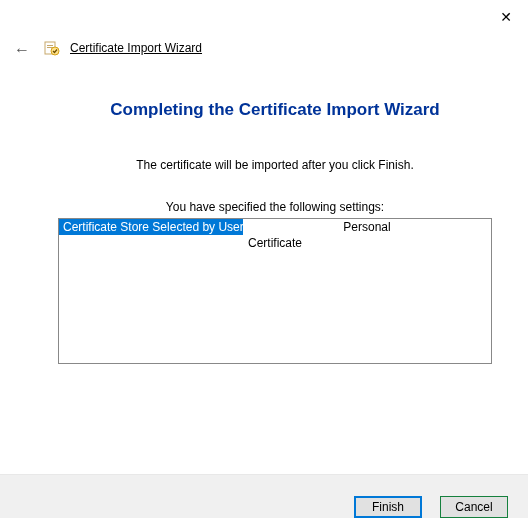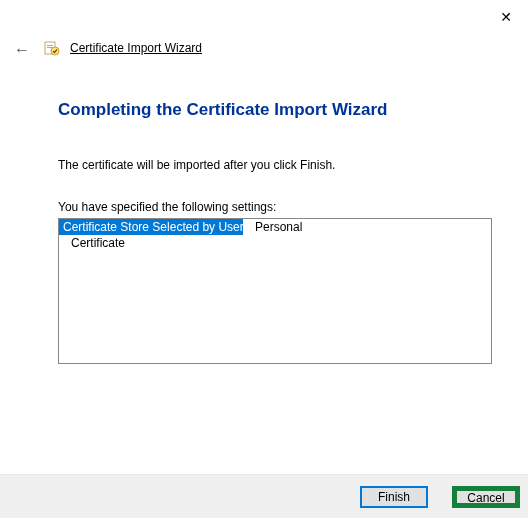--- a/index.html
+++ b/index.html
@@ -19,45 +19,45 @@
     position:absolute; top:38px; left:10px; right:10px;
     display:flex; align-items:center; gap:10px;
   }
   .back-arrow {
     font-size:16px; color:#555; cursor:pointer;
     padding:2px 4px; line-height:1;
   }
   .wizard-icon { width:16px; height:16px; }
   .header-title { font-size:12px; color:#000;text-decoration:underline; }
   .content {
-    position:absolute; top:100px; left:58px; right:36px;
+    position:absolute; top:100px; left:58px; right:36px;text-align:center;
   }
   .main-heading {
     font-size:17px; font-weight:600; color:#003399;
     margin:0 0 38px 0;
   }
   .body-text { margin:16px 0 28px 0; }
   .settings-label { margin:0 0 4px 0; }
   .settings-box {
     border:1px solid #888; width:100%; height:146px;
     background:#fff; overflow:hidden;
   }
   .row { display:flex; line-height:16px; font-size:12px; }
   .cell-left { width:184px; padding:0 4px; white-space:nowrap; }
   .cell-right { flex:1; padding:0 12px; white-space:nowrap; }
   .row.selected .cell-left { background:#0078d7; color:#fff; }
   .footer {
     position:absolute; left:0; right:0; bottom:0; height:44px;
     background:#f0f0f0; border-top:1px solid #e8e8e8;
-    display:flex; align-items:center; justify-content:flex-end;
-    gap:24px; padding-right:8px;
+    display:flex; align-items:flex-end; justify-content:flex-end;
+    gap:18px; padding-right:20px;
   }
   .btn {
     min-width:68px; height:22px;
-    background:#e1e1e1; border:5px solid #15803d;
+    background:#e1e1e1; border:1px solid #15803d;
     font-family:inherit; font-size:12px;
     cursor:pointer; padding:0 10px;
   }
   .btn.default { border:2px solid #0078d7; background:#e1e1e1; }
 </style>
 </head>
 <body>
 
 <div class="close-btn">
   <span>✕</span>

